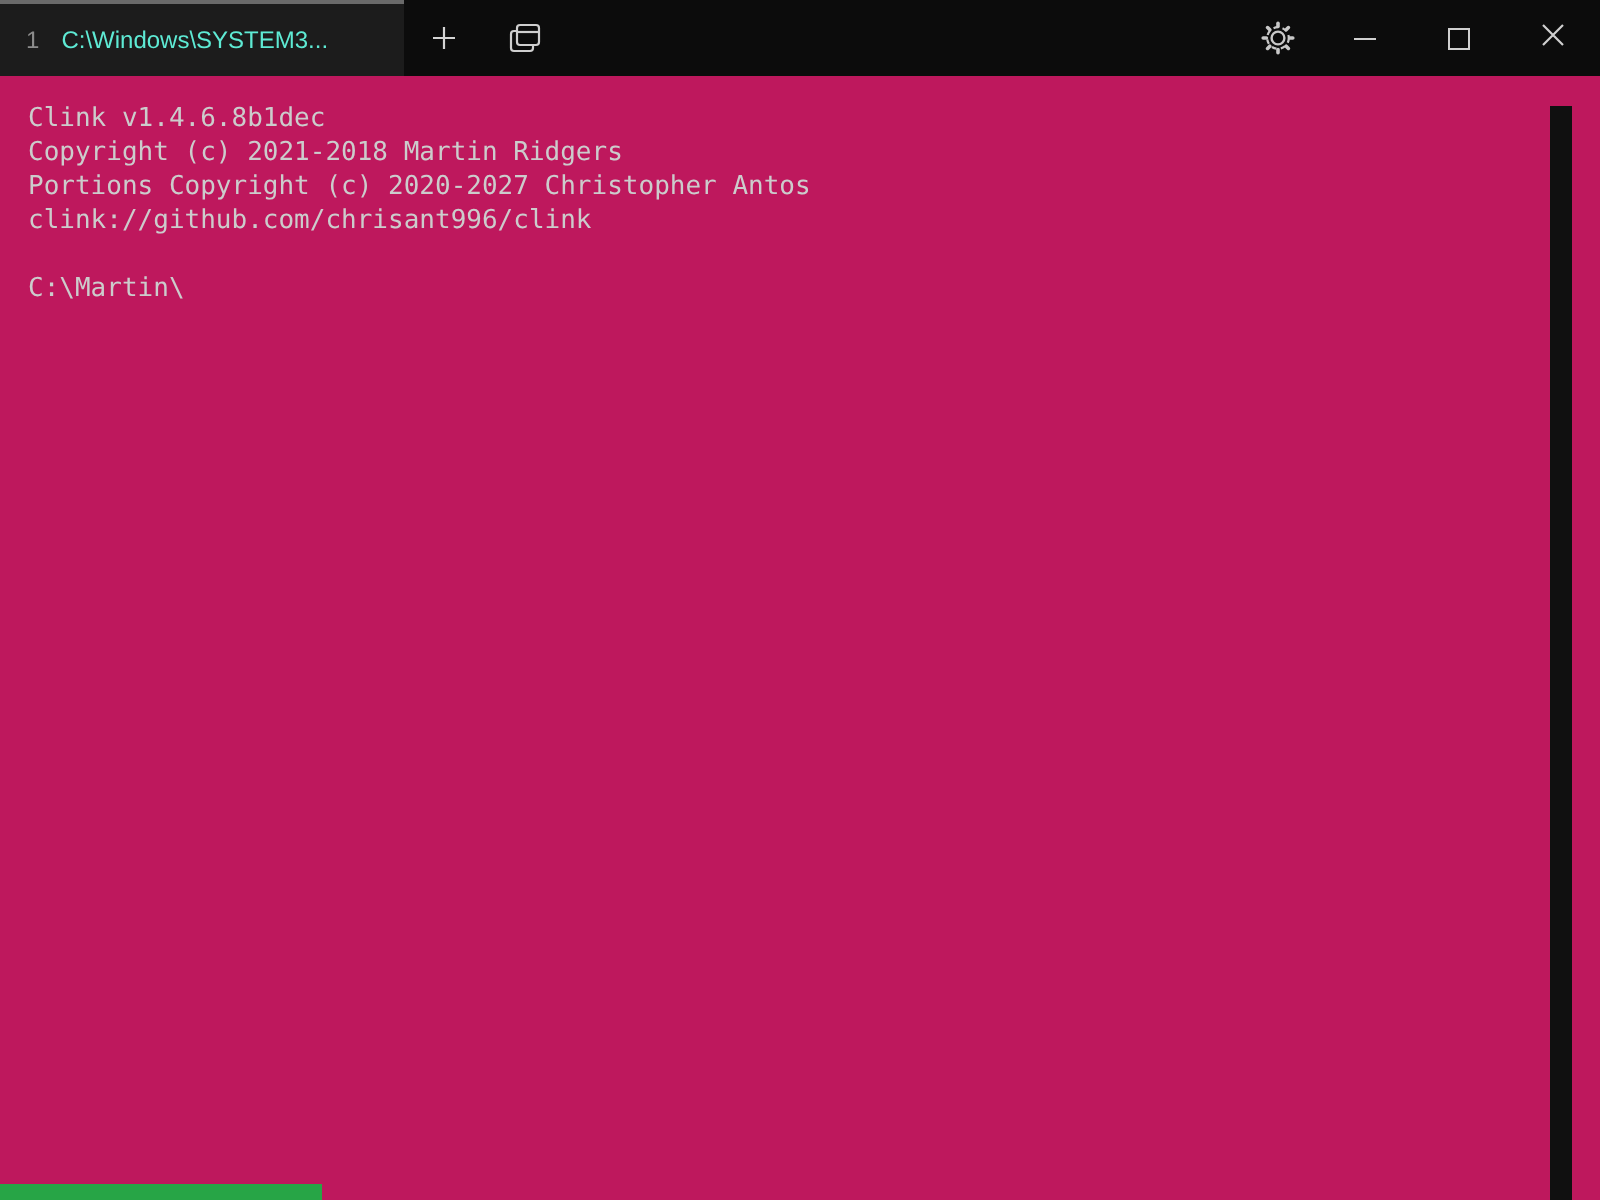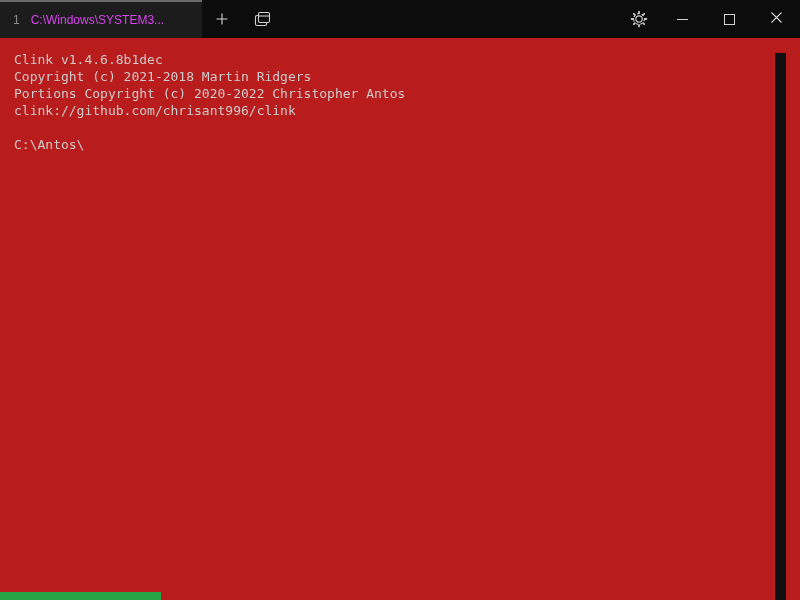--- a/index.html
+++ b/index.html
@@ -23,21 +23,21 @@
     border-top:2px solid #6a6a6a;
     display:flex;
     align-items:center;
     padding:0 10px 0 13px;
     gap:11px;
     font-size:12px;
     cursor:default;
   }
   .tab-index { color:#8c8c8c; flex:0 0 auto; }
   .tab-title {
-    color:#d946ef;
+    color:#5eead4;
     white-space:nowrap;
     overflow:hidden;
     flex:1 1 auto;
   }
   .tb-btn {
     width:40px;
     height:38px;
     display:flex;
     align-items:center;
     justify-content:center;
@@ -56,21 +56,21 @@
     background:transparent;
     border:none;
     cursor:default;
   }
   .min-glyph { width:11px; height:1px; background:#d0d0d0; }
   .max-glyph { width:11px; height:11px; border:1px solid #d0d0d0; background:transparent; }
   
   .terminal {
     position:absolute;
     top:38px; left:0; right:0; bottom:0;
-    background:#b91c1c;
+    background:#be185d;
     padding:13px 0 0 14px;
     font-family:"DejaVu Sans Mono","Liberation Mono",monospace;
     font-size:13px;
     line-height:17px;
     color:#cccccc;
   }
   .term-line { height:17px; white-space:pre; }
   .scrollbar-thumb {
     position:absolute;
     top:53px;
@@ -150,21 +150,21 @@
         <path d="M1.5 1.5 L11.5 11.5 M11.5 1.5 L1.5 11.5" stroke="#d0d0d0" stroke-width="1.1"></path>
       </svg>
     </span>
   </button>
 
 </div>
 
 <div class="terminal">
   <div class="term-line">Clink v1.4.6.8b1dec</div>
   <div class="term-line">Copyright (c) 2021-2018 Martin Ridgers</div>
-  <div class="term-line">Portions Copyright (c) 2020-2022 Christopher Antos</div>
+  <div class="term-line">Portions Copyright (c) 2020-2027 Christopher Antos</div>
   <div class="term-line">clink://github.com/chrisant996/clink</div>
   <div class="term-line"></div>
-  <div class="term-line">C:\Antos\</div>
+  <div class="term-line">C:\Martin\</div>
 </div>
 
 <div class="scrollbar-thumb"></div>
 
 <div class="progress-bar" style="background: rgb(39, 165, 70);"></div>
 
 </body></html>

